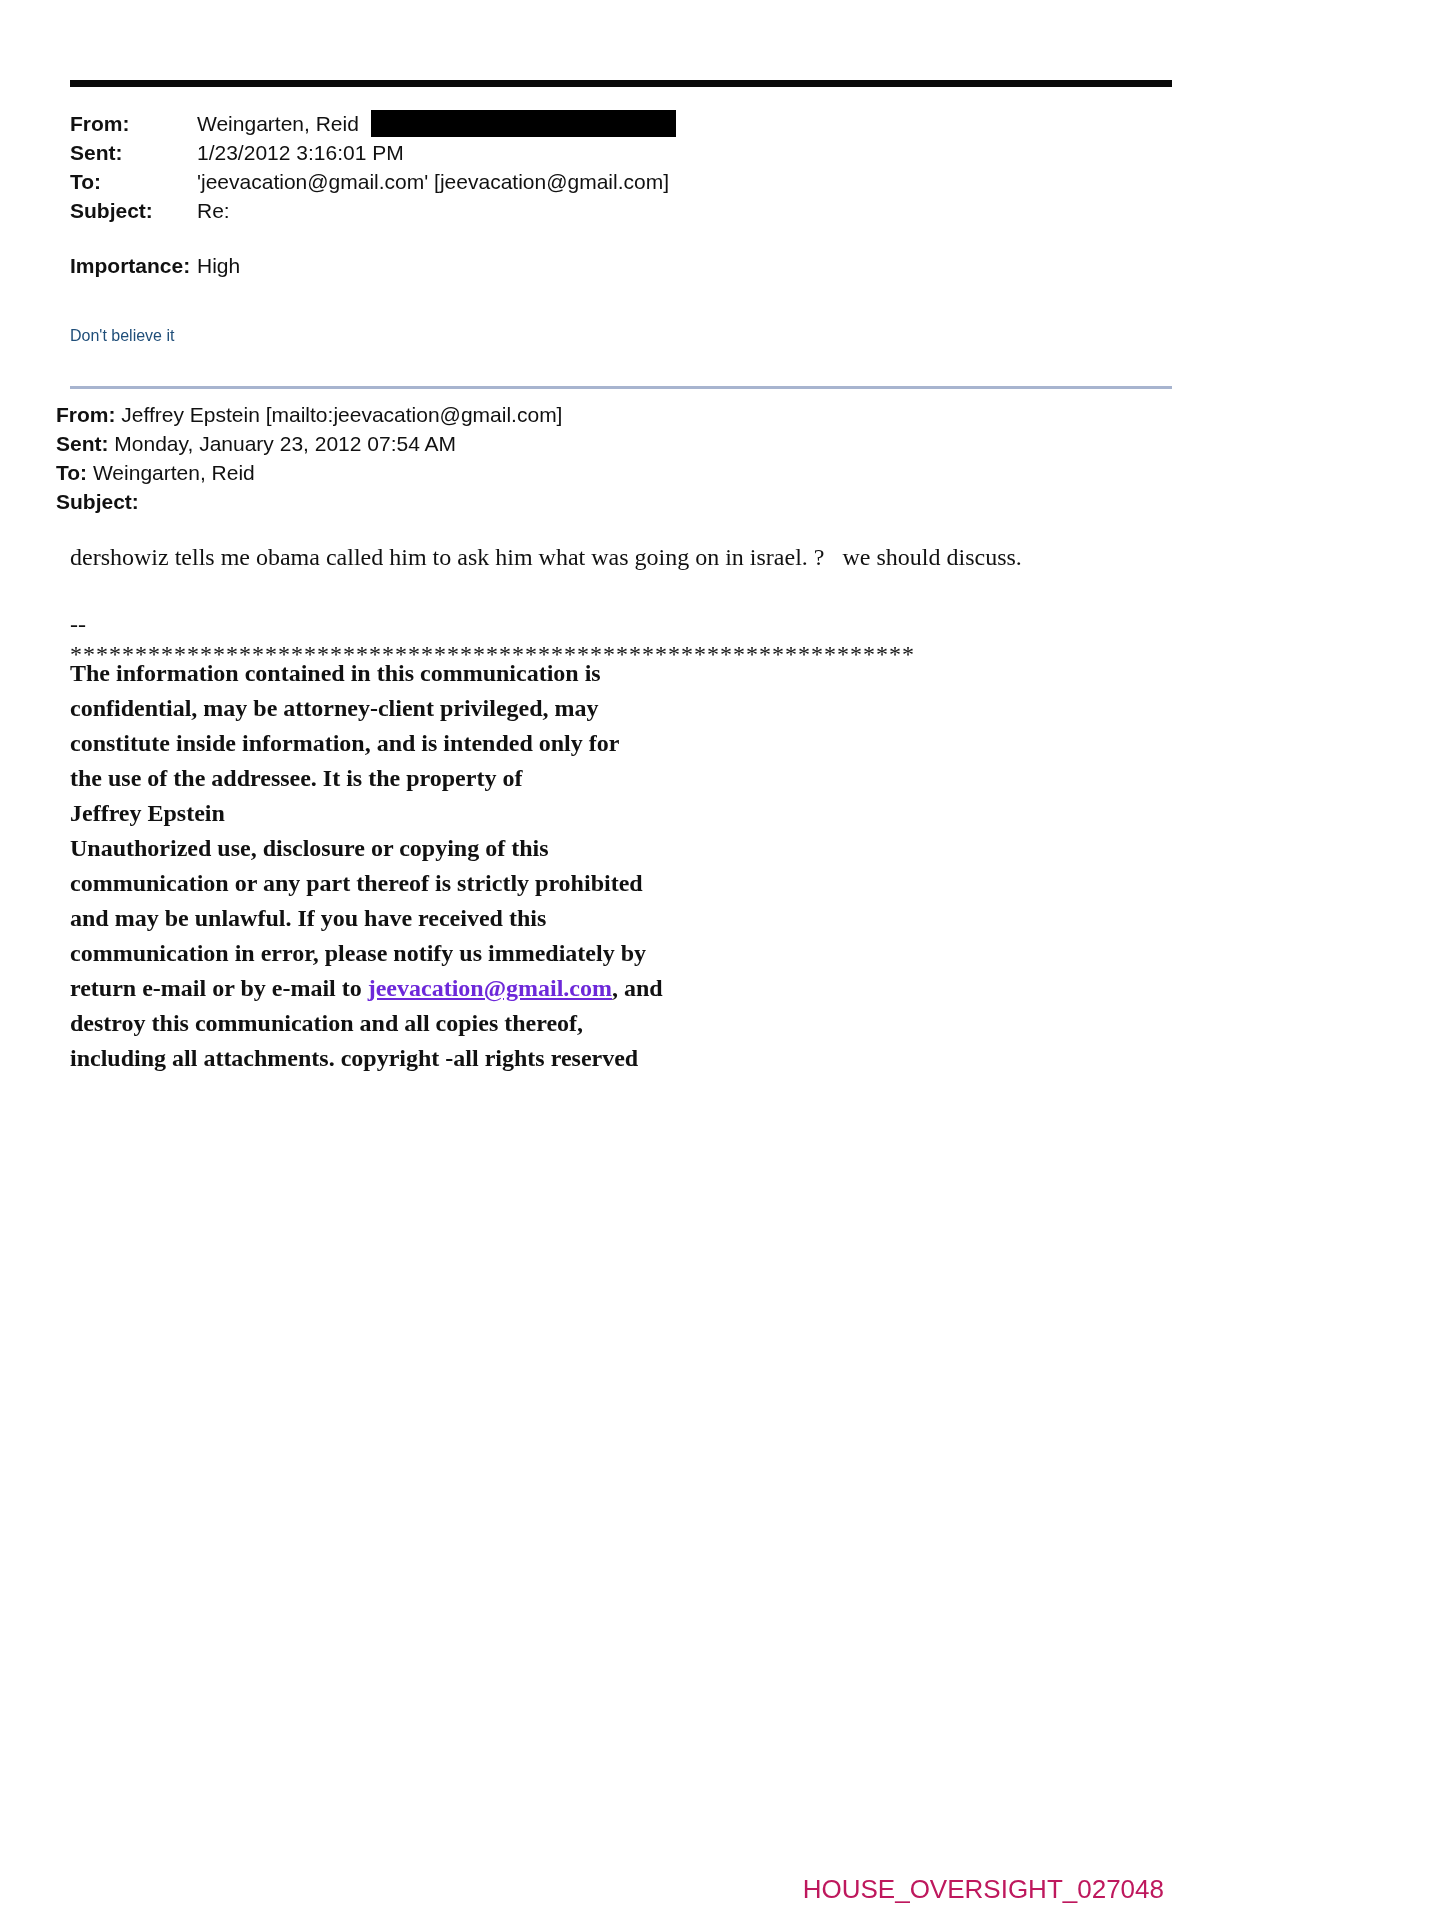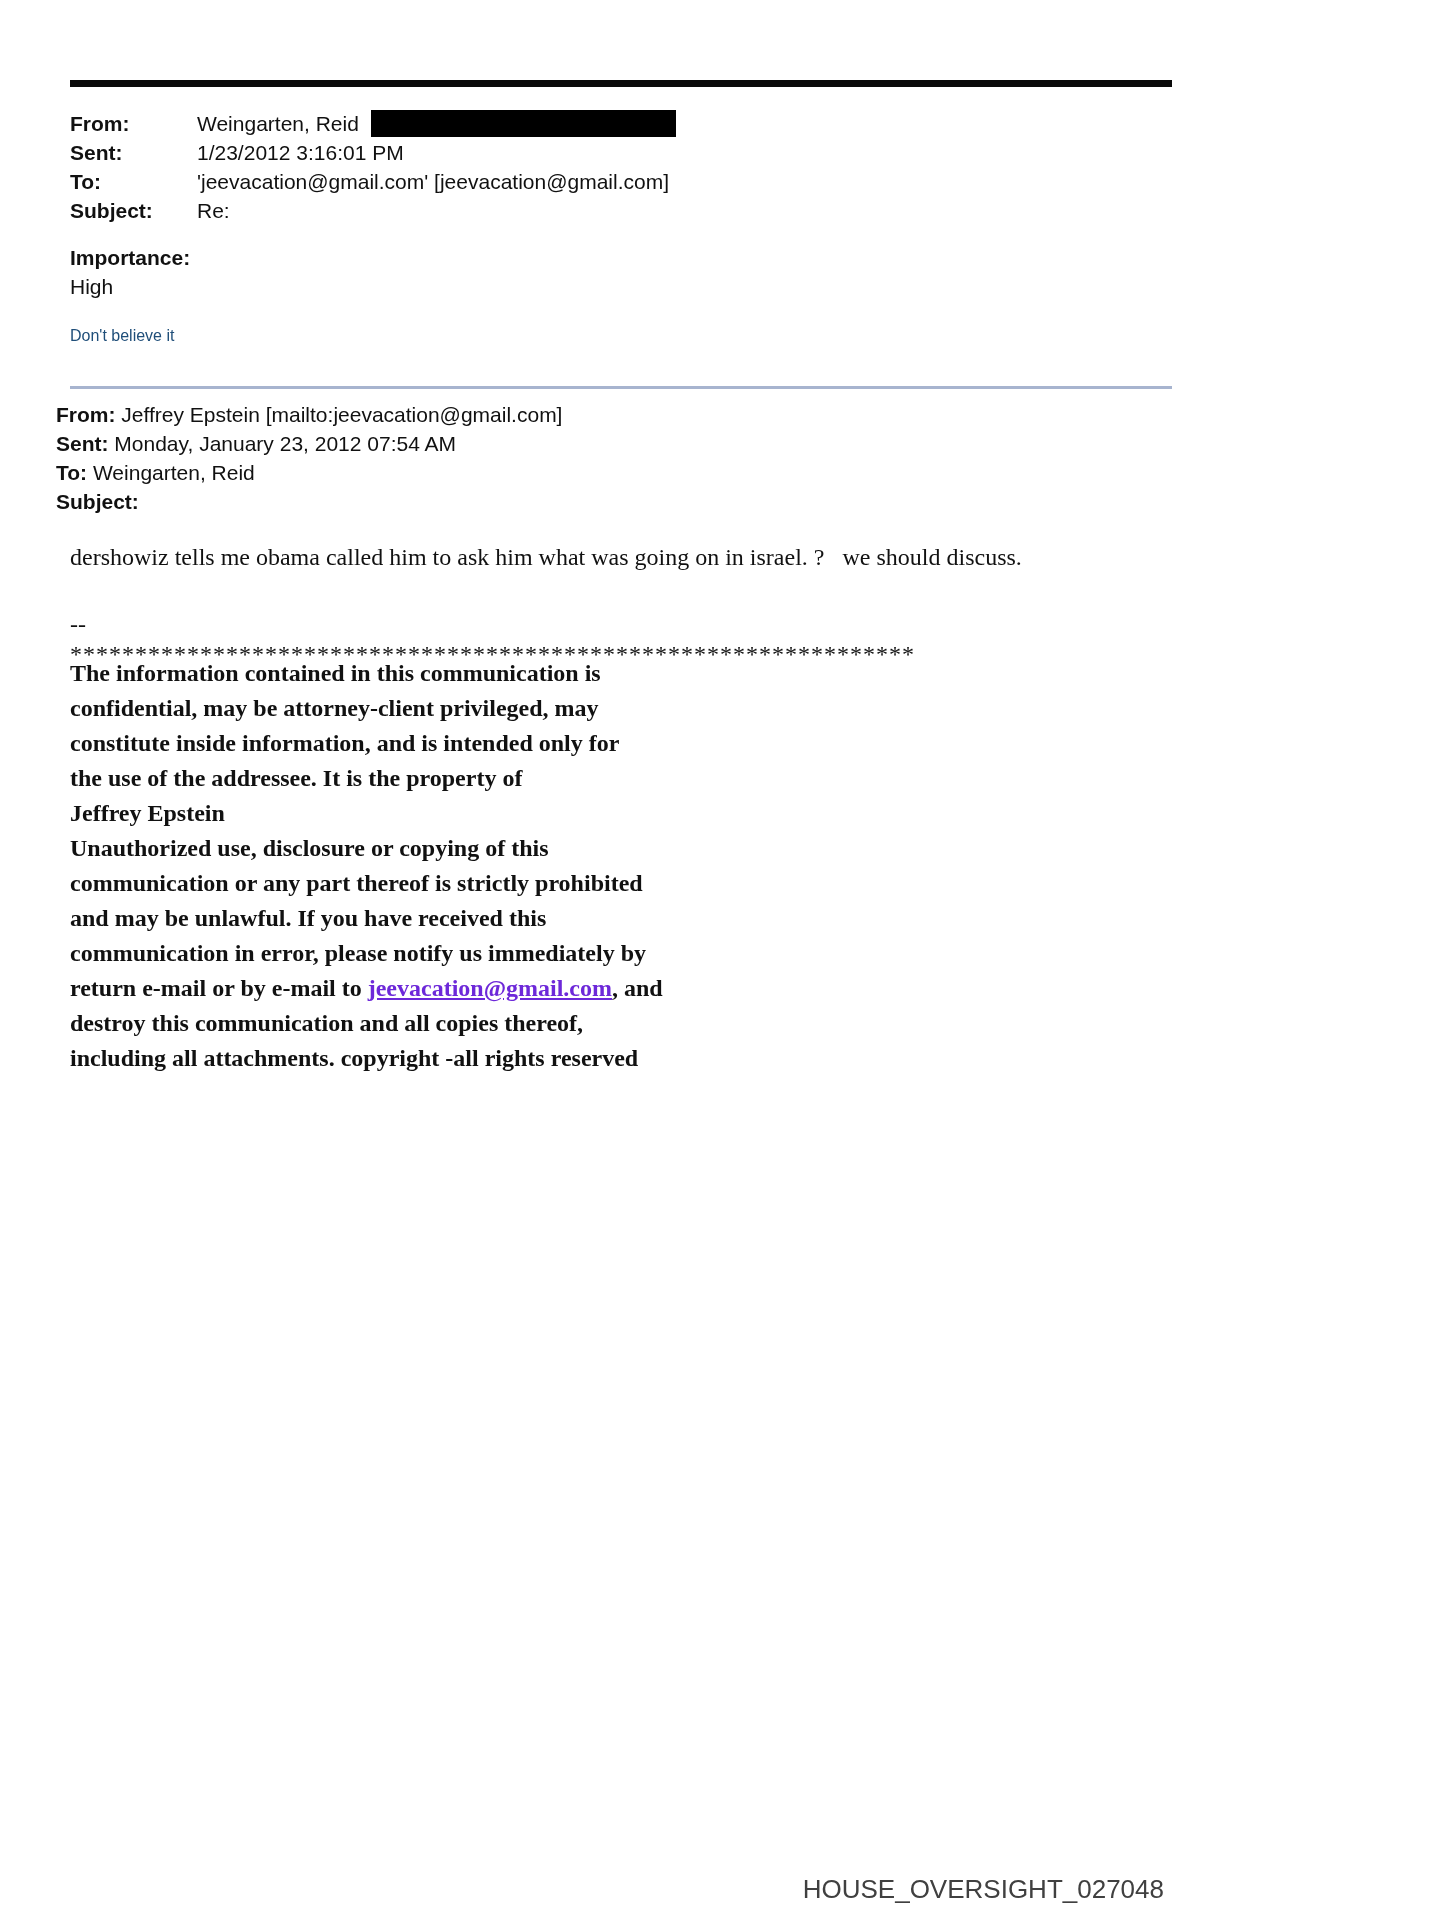--- a/index.html
+++ b/index.html
@@ -18,21 +18,21 @@
     width: 1297px; height: 7px;
     background: #0a0a0a;
   }
   .hdr-table {
     position: absolute;
     left: 70px; top: 109px;
     font-size: 21px;
     line-height: 29px;
   }
   .hrow { display: flex; }
-  .hrow.importance { margin-top: 18px; flex-direction: column; }
+  .hrow.importance { margin-top: 26px; }
   .hlabel {
     width: 127px;
     font-weight: bold;
     flex: 0 0 auto;
   }
   .hvalue { white-space: pre; }
   .redaction {
     display: inline-block;
     width: 305px; height: 27px;
     background: #000000;
@@ -82,21 +82,21 @@
   }
   .email-link {
     color: #6d28d9;
     text-decoration: underline;
     cursor: pointer;
   }
   .footer-id {
     position: absolute;
     right: 8px; top: 1874px;
     font-size: 26px;
-    color: #404040;
+    color: #be185d;
   }
 </style>
 </head>
 <body>
 
 <div class="page">
 
   <div class="top-rule"></div>
 
   <div class="hdr-table">

